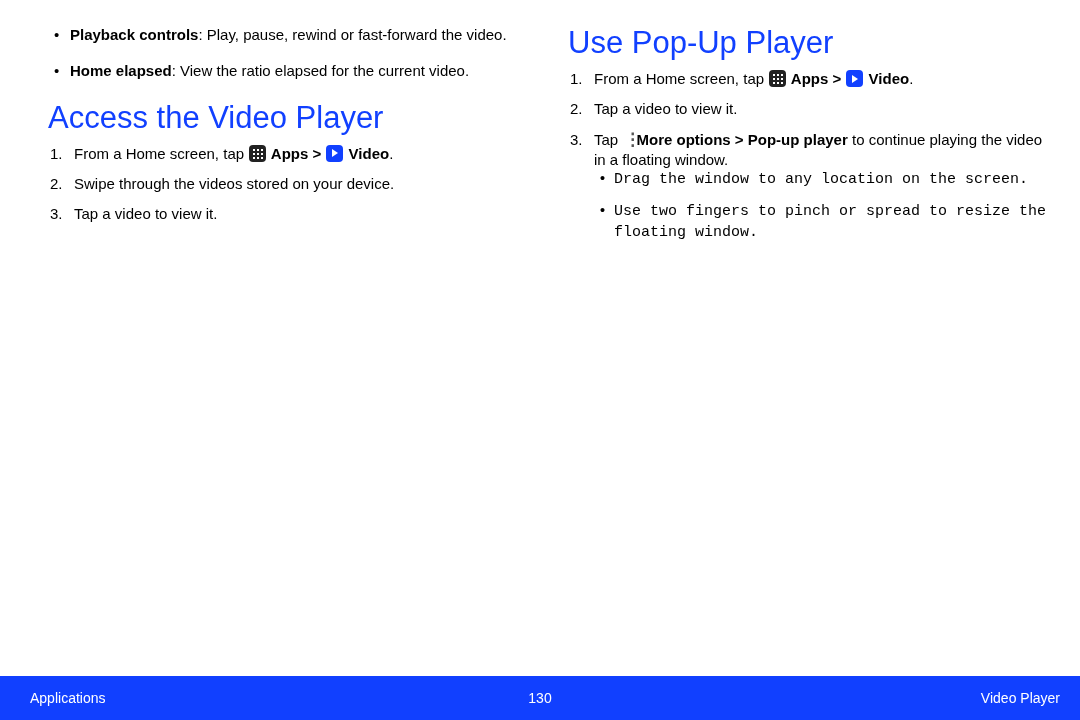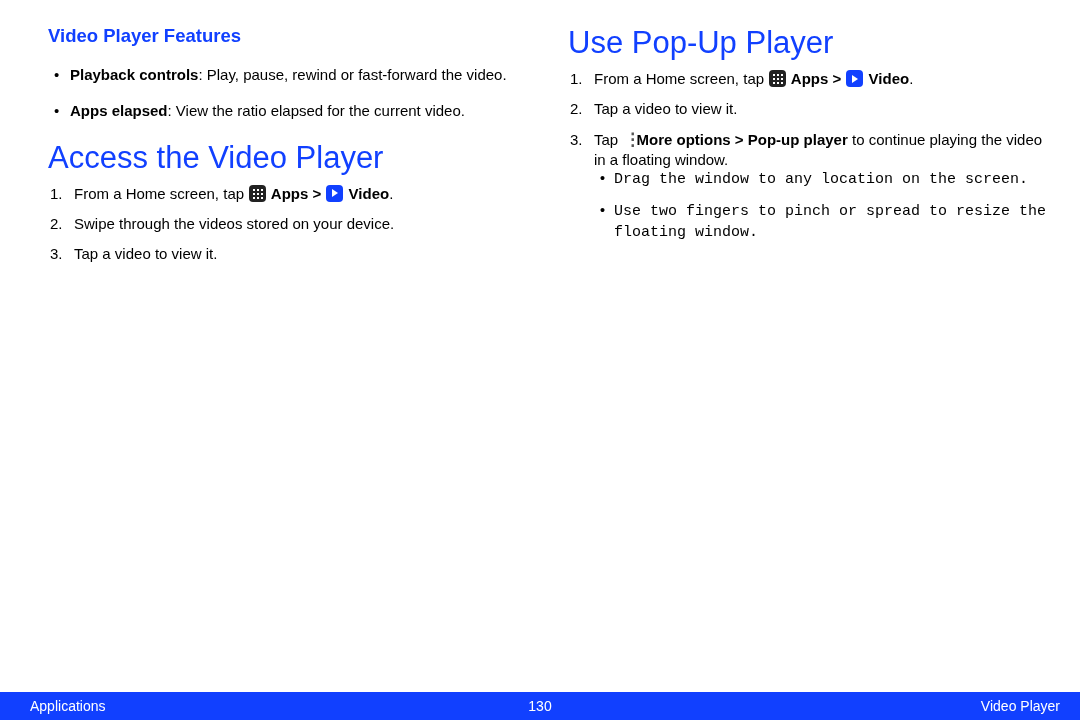--- a/index.html
+++ b/index.html
@@ -140,21 +140,21 @@
     position: absolute;
     left: 1px; top: -2px;
     font-size: 17px;
     color: #555;
     font-weight: bold;
   }
 
   .footer {
     position: absolute;
     left: 0; right: 0; bottom: 0;
-    height: 28px;
+    height: 44px;
     background: #1140ff;
     color: #fff;
     font-size: 14px;
     display: flex;
     align-items: center;
     justify-content: space-between;
     padding: 0 20px 0 30px;
   }
   .footer-center {
     position: absolute;
@@ -162,25 +162,24 @@
     transform: translateX(-50%);
   }
 </style>
 </head>
 <body>
 
 <div class="page-content">
 
   <div class="col col-left">
 
-    <div class="h-sub">Video Player Features</div>
 
     <ul class="bullets">
       <li><span class="b">Playback controls</span><span>: Play, pause, rewind or fast‑forward the video.</span></li>
-      <li><span class="b">Apps elapsed</span><span>: View the ratio elapsed for the current video.</span></li>
+      <li><span class="b">Home elapsed</span><span>: View the ratio elapsed for the current video.</span></li>
     </ul>
 
     <div class="h-main">Access the Video Player</div>
 
     <ol class="steps">
       <li>
         <span>From a Home screen, tap </span><span class="icon icon-apps"></span><span class="b"> Apps &gt; </span><span class="icon icon-video"></span><span class="b"> Video</span><span>.</span>
       </li>
       <li>Swipe through the videos stored on your device.</li>
       <li>Tap a video to view it.</li>

